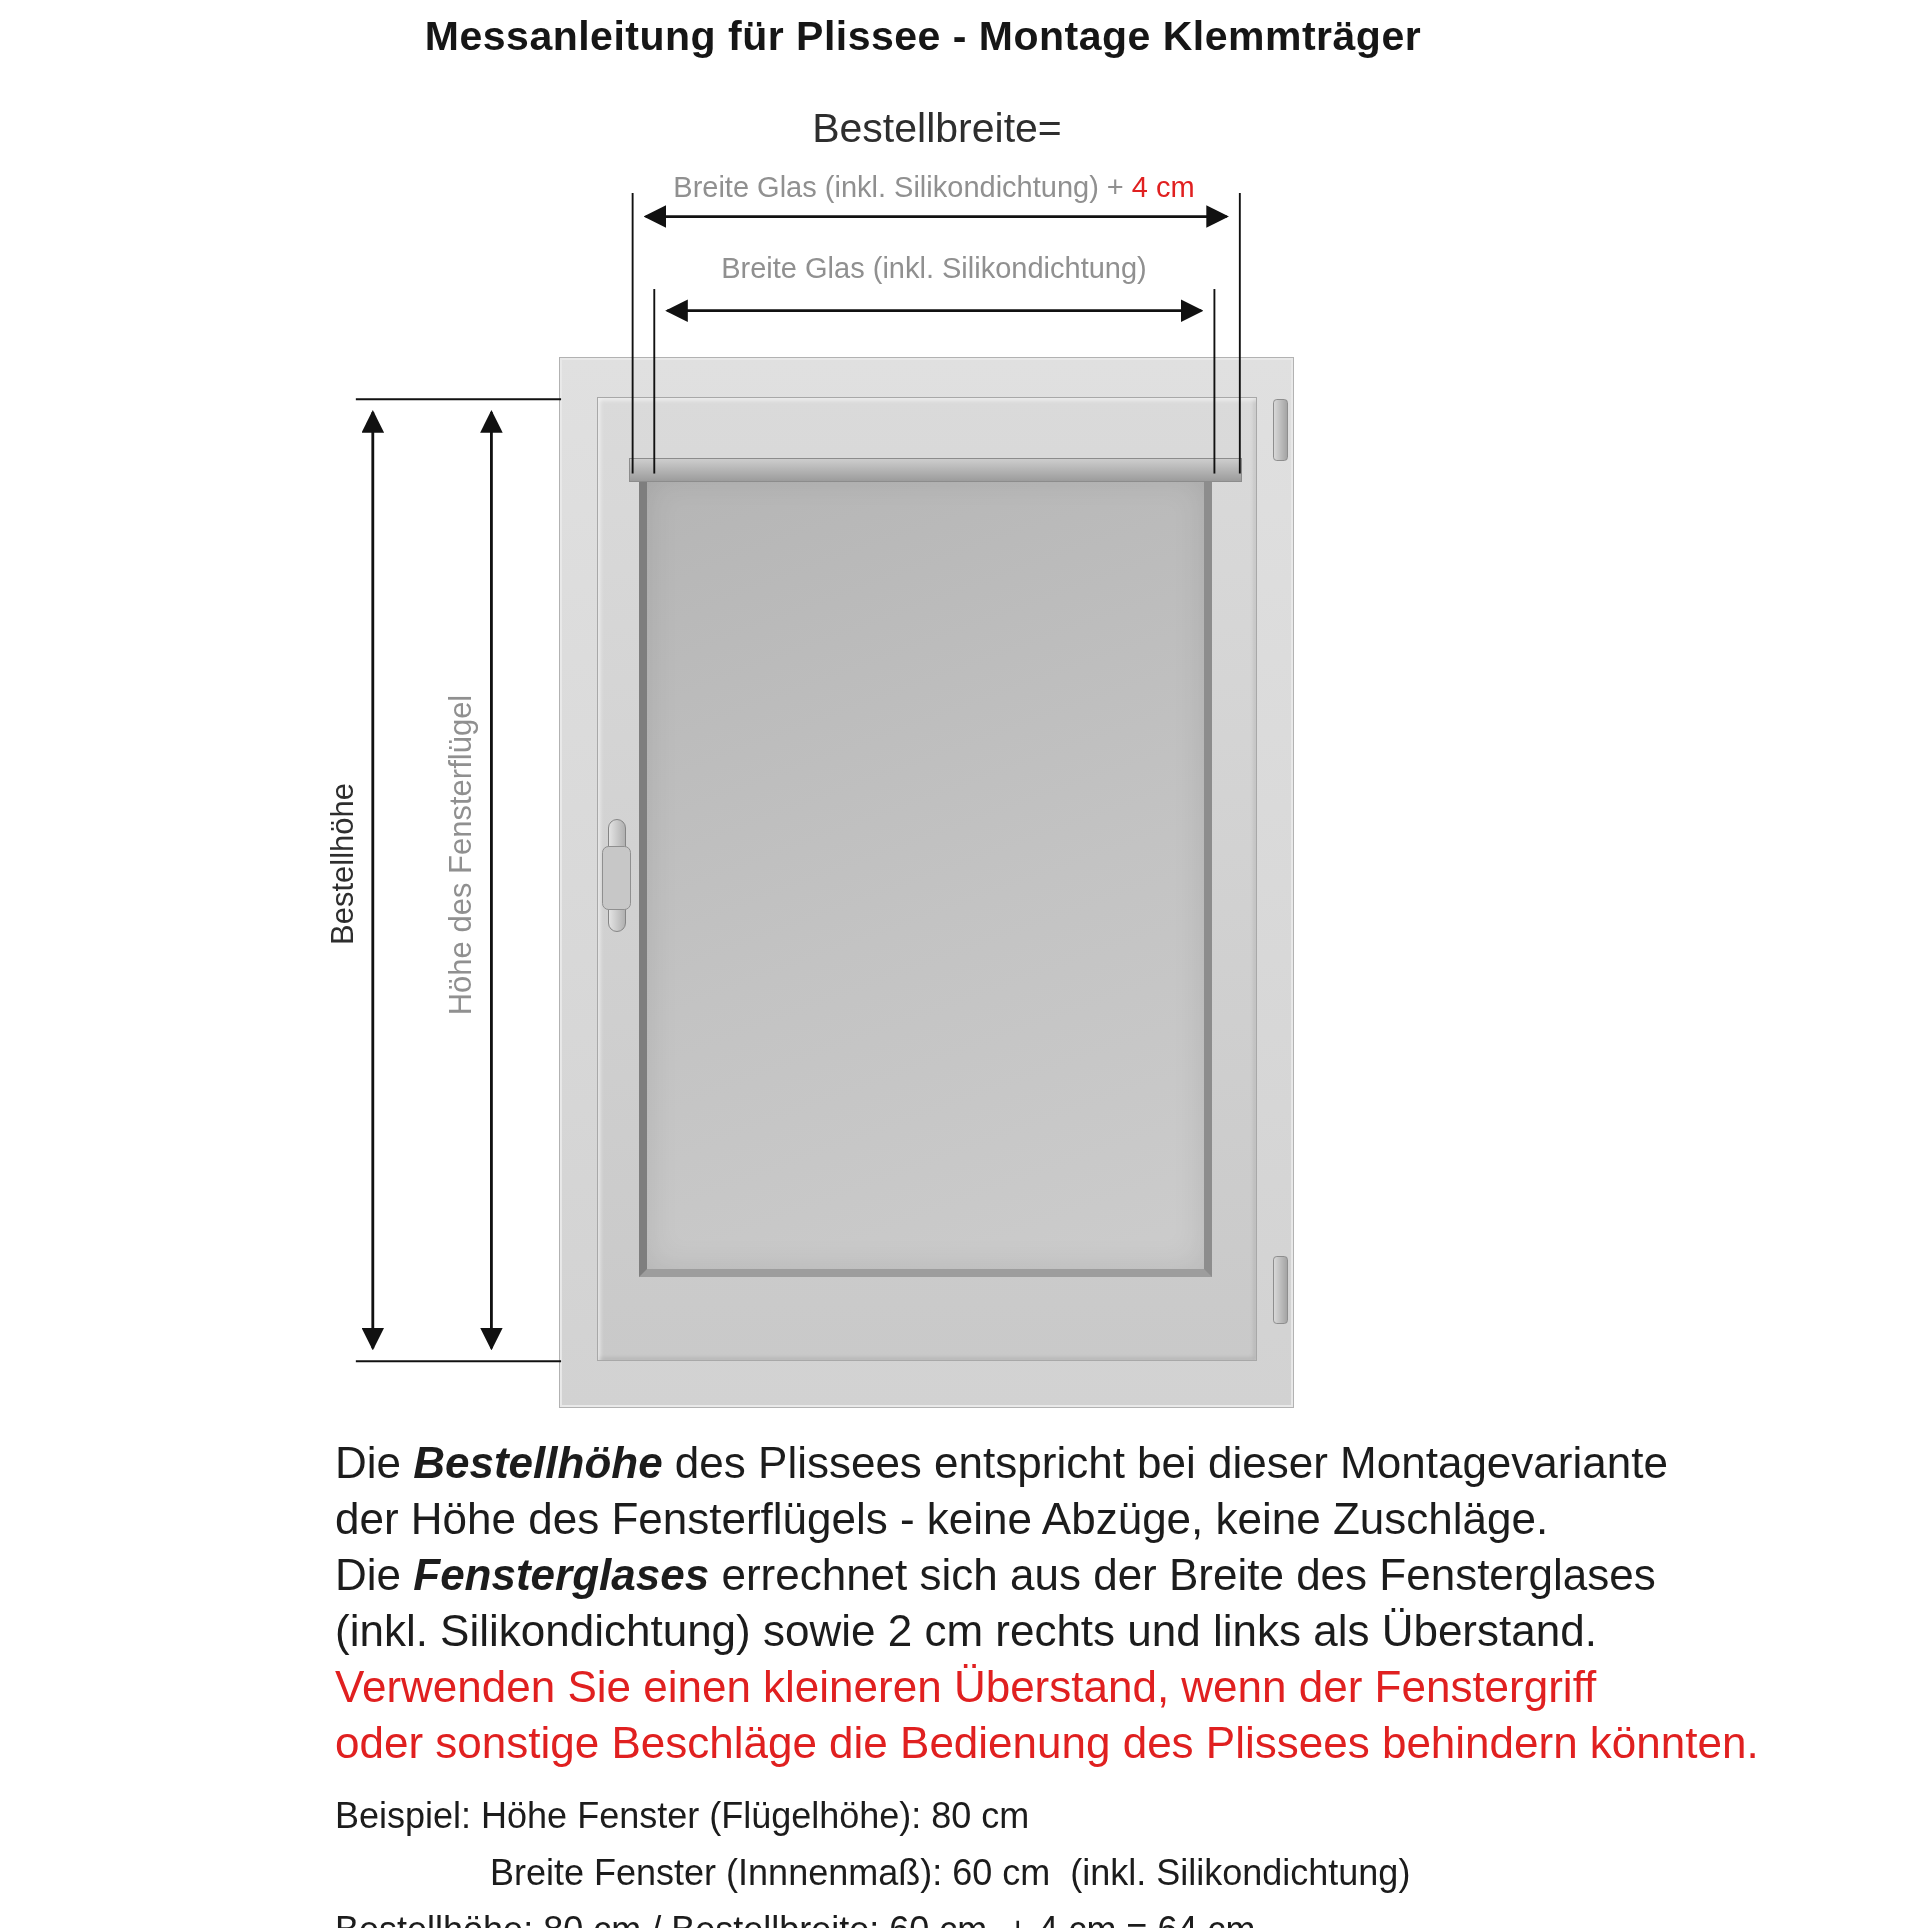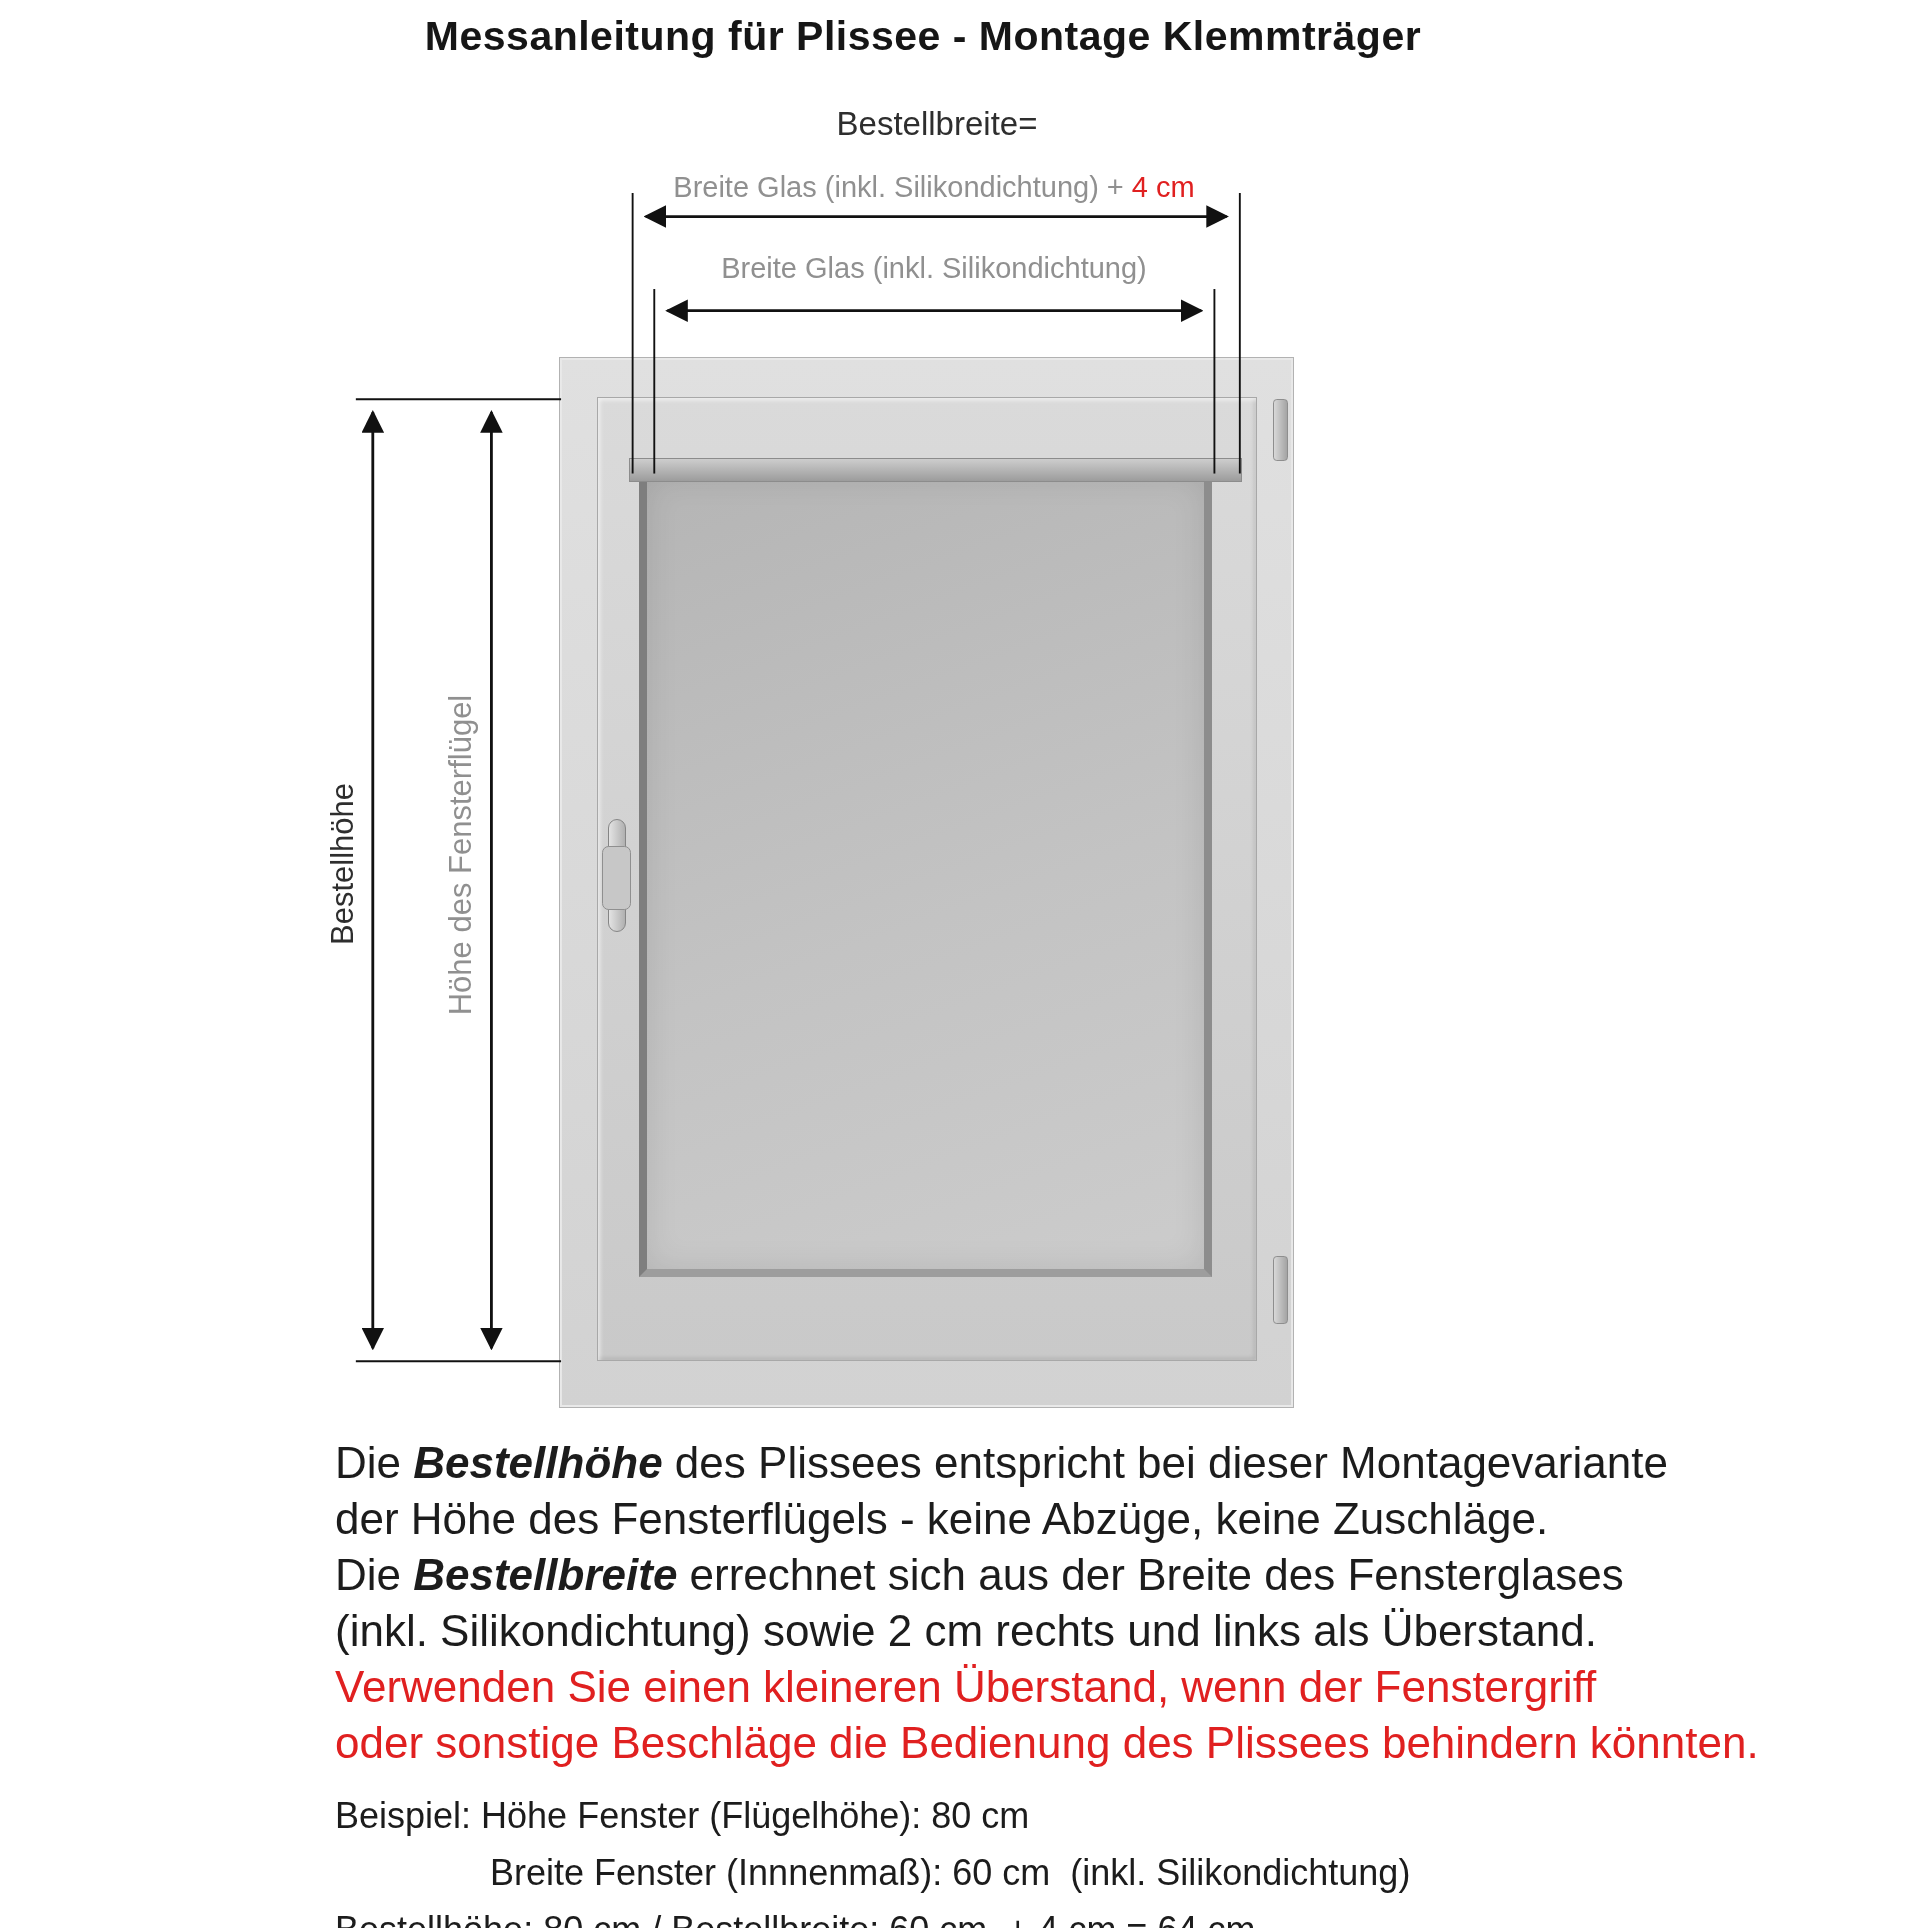--- a/index.html
+++ b/index.html
@@ -16,21 +16,21 @@
   
   .title {
     position:absolute; top:13px; left:923px; transform:translateX(-50%);
     font-size:41px; font-weight:600; letter-spacing:0.5px; white-space:nowrap; color:#161616;
   }
 
   
   .lbl { position:absolute; white-space:pre; }
   .lbl-bestellbreite {
     top:105px; left:937px; transform:translateX(-50%);
-    font-size:33px; color:#2e2e2e;
+    font-size:41px; color:#2e2e2e;
   }
   .lbl-formula {
     top:171px; left:934px; transform:translateX(-50%);
     font-size:29px; color:var(--gray, #8f8f8f);
   }
   .lbl-formula .red { color:var(--red, #e02020);margin-top:40px; }
   .lbl-glasswidth {
     top:252px; left:934px; transform:translateX(-50%);
     font-size:29px; color:var(--gray, #8f8f8f);
   }
@@ -144,21 +144,21 @@
 
     <line x1="522" y1="438" x2="522" y2="1432" stroke="#111" stroke-width="3" marker-start="url(#ah)" marker-end="url(#ah)"></line>
 
     <line x1="378" y1="424" x2="596" y2="424" stroke="#111" stroke-width="2"></line>
     <line x1="378" y1="1446" x2="596" y2="1446" stroke="#111" stroke-width="2"></line>
   </svg>
 
   <div class="copy">
     <div class="line"><span>Die </span><span class="em">Bestellhöhe</span><span> des Plissees entspricht bei dieser Montagevariante</span></div>
     <div class="line">der Höhe des Fensterflügels - keine Abzüge, keine Zuschläge.</div>
-    <div class="line"><span>Die </span><span class="em">Bestellbreite</span><span> errechnet sich aus der Breite des Fensterglases</span></div>
+    <div class="line"><span>Die </span><span class="em">Fensterglases</span><span> errechnet sich aus der Breite des Fensterglases</span></div>
     <div class="line">(inkl. Silikondichtung) sowie 2 cm rechts und links als Überstand.</div>
     <div class="line red-line">Verwenden Sie einen kleineren Überstand, wenn der Fenstergriff</div>
     <div class="line red-line">oder sonstige Beschläge die Bedienung des Plissees behindern könnten.</div>
   </div>
 
   <div class="example">
     <div class="line">Beispiel: Höhe Fenster (Flügelhöhe): 80 cm</div>
     <div class="line indent">Breite Fenster (Innnenmaß): 60 cm  (inkl. Silikondichtung)</div>
     <div class="line">Bestellhöhe: 80 cm / Bestellbreite: 60 cm  + 4 cm = 64 cm</div>
   </div>

